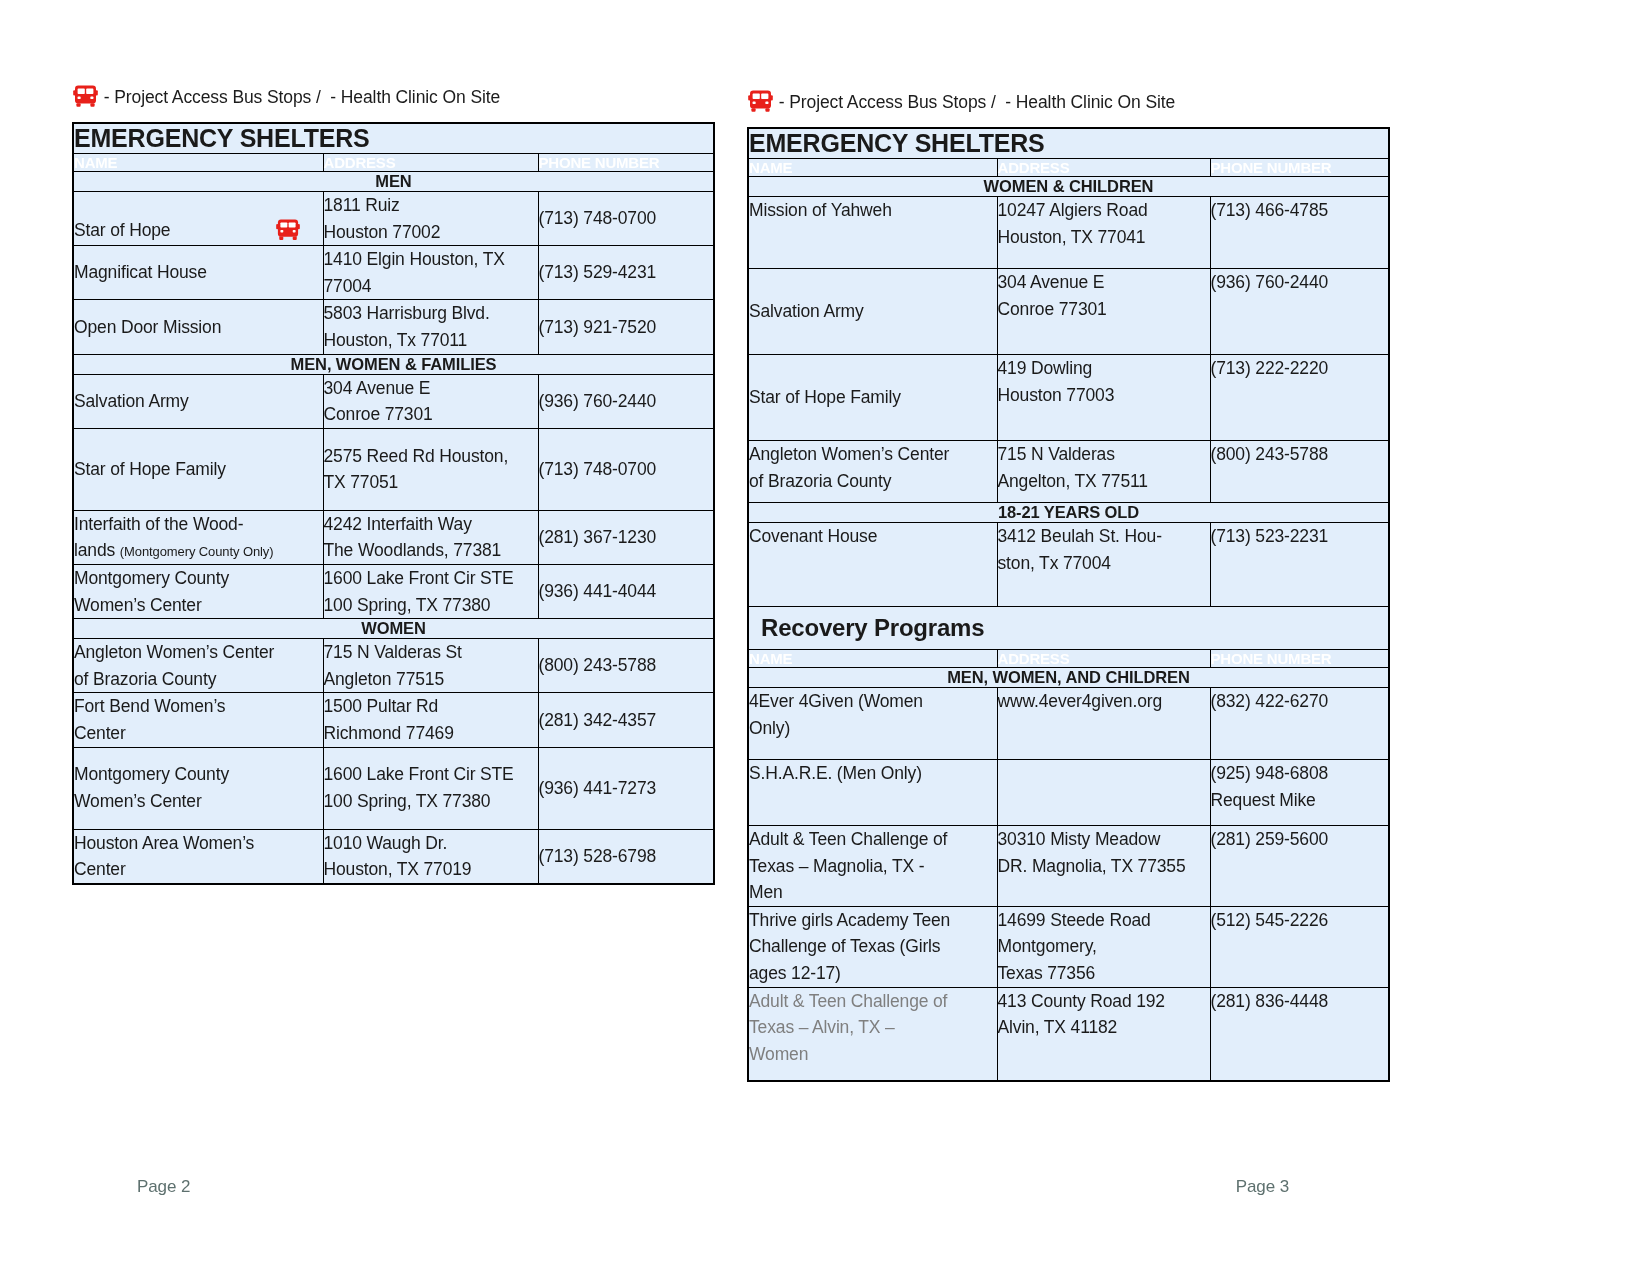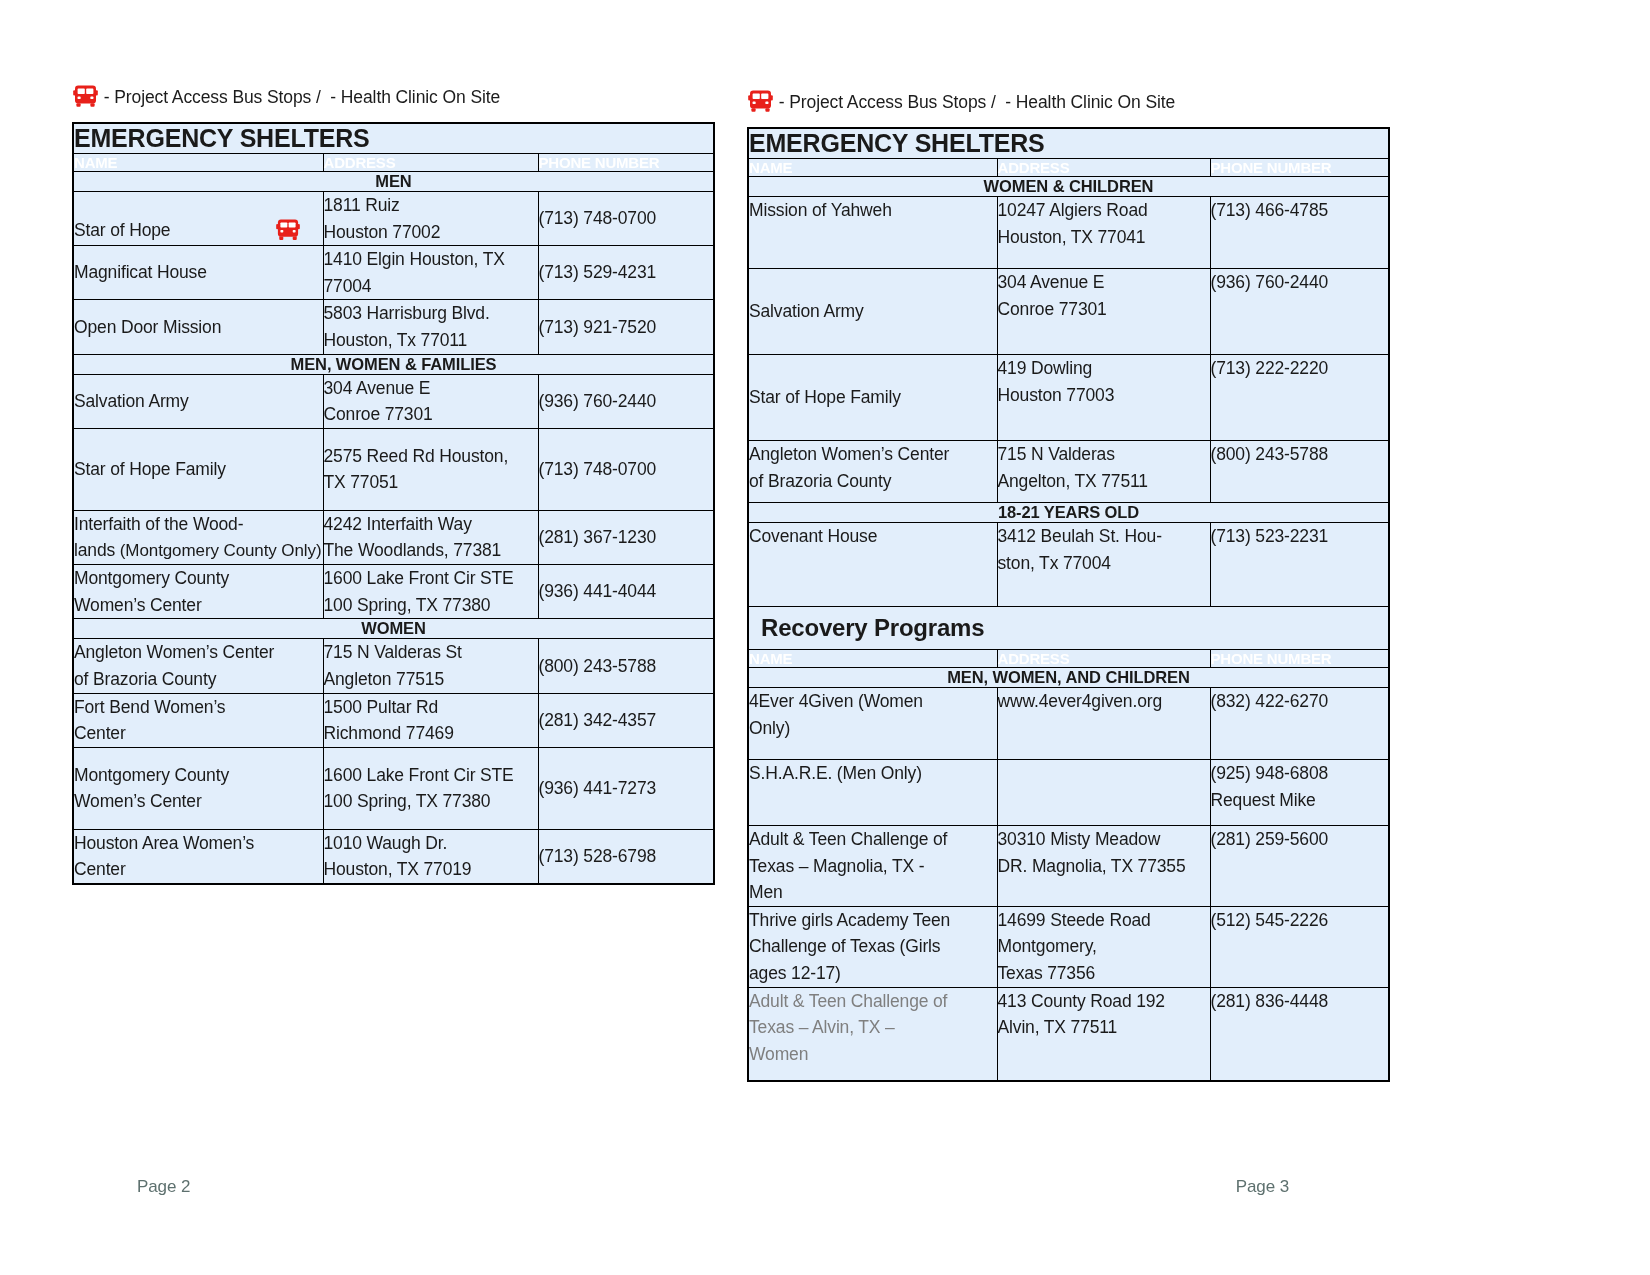--- a/index.html
+++ b/index.html
@@ -106,21 +106,21 @@
   td.cell {
     font-size: 17.5px;
     line-height: 1.52;
     padding: 7px 6px 7px 11px;
     letter-spacing: -0.15px;
   }
   td.cell.top { vertical-align: top; }
   td.cell.mid { vertical-align: middle; }
   td.cell.gray-text { color: #7f7f7f; }
   td.cell .small-note {
-    font-size: 17px;
+    font-size: 13px;
     letter-spacing: -0.1px;
   }
   td.cell .namewrap {
     display: flex;
     align-items: center;
     justify-content: space-between;
     gap: 4px;
     margin-top: 24px;
   }
   td.cell .line { display: block; }
@@ -456,21 +456,21 @@
           <td class="cell top">(512) 545-2226</td>
         </tr>
         <tr style="height:94px">
           <td class="cell top gray-text">
             <span class="line">Adult &amp; Teen Challenge of</span>
             <span class="line">Texas – Alvin, TX –</span>
             <span class="line">Women</span>
           </td>
           <td class="cell top">
             <span class="line">413 County Road 192</span>
-            <span class="line">Alvin, TX 77511</span>
+            <span class="line">Alvin, TX 41182</span>
           </td>
           <td class="cell top">(281) 836-4448</td>
         </tr>
       </tbody>
     </table>
 
     <div class="footer footer-right">Page 3</div>
   </div>
 
 </div>

